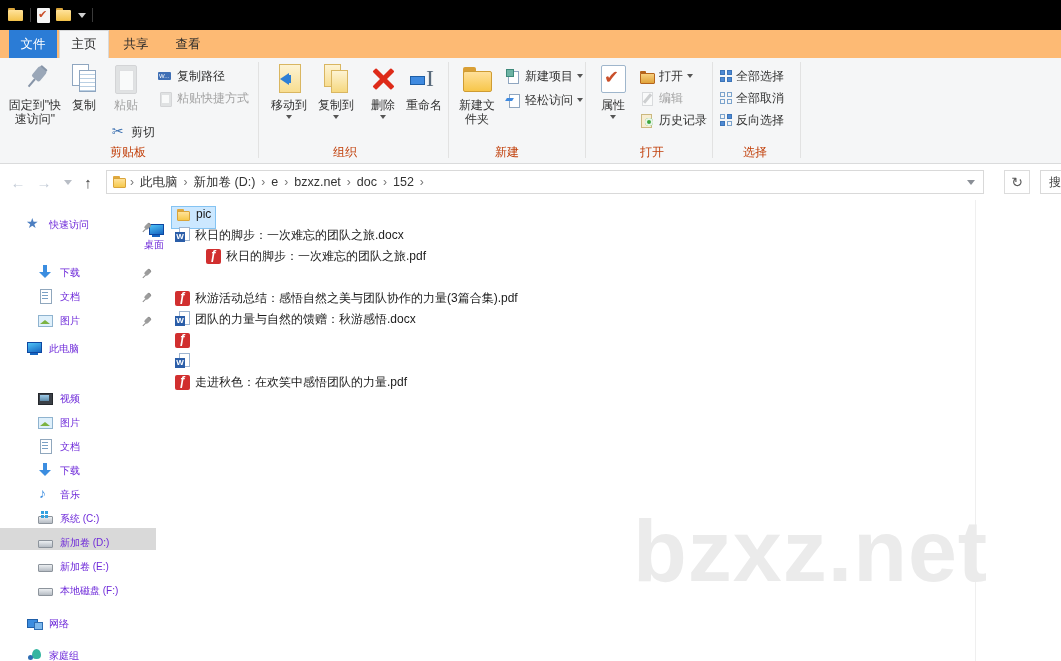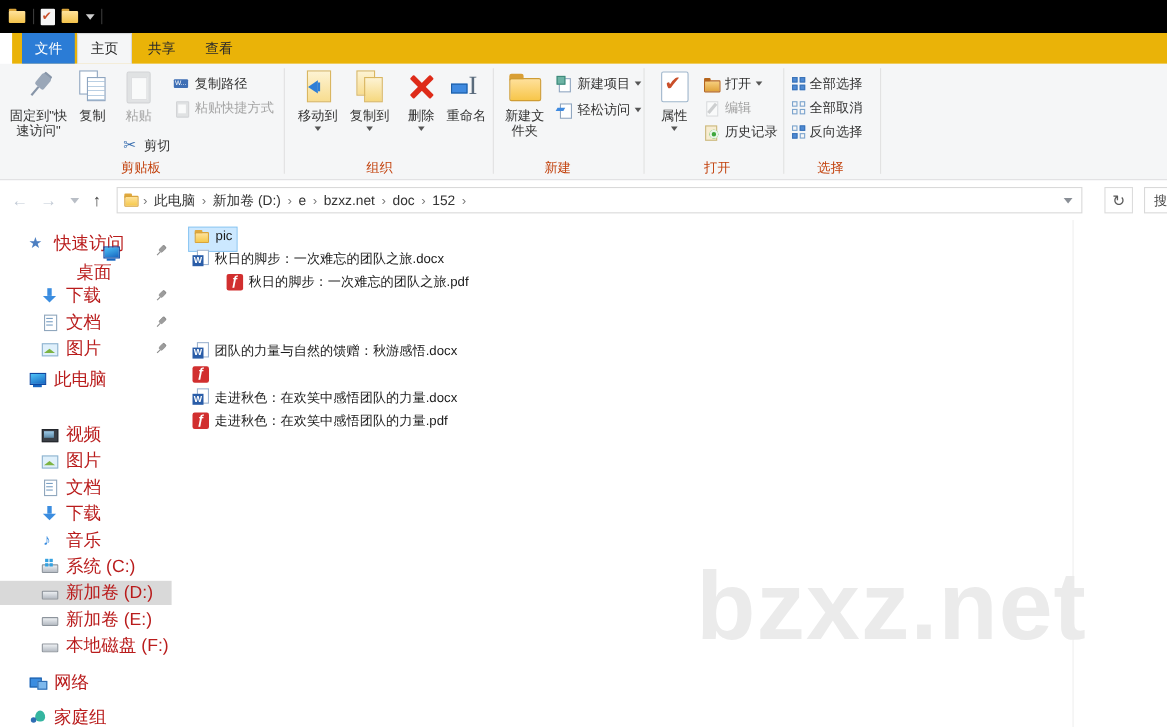--- a/index.html
+++ b/index.html
@@ -10,21 +10,21 @@
   .titlebar{position:absolute;top:0;left:0;right:0;height:30px;background:#000;display:flex;align-items:center;padding-left:8px;gap:6px;}
   .tsep{width:1px;height:14px;background:#3a3a3a;}
   .t-folder{width:16px;height:14px;position:relative;}
   .t-folder::before{content:"";position:absolute;left:0;top:0;width:7px;height:3px;background:#d9a43b;border-radius:1px;}
   .t-folder::after{content:"";position:absolute;left:0;top:2px;width:15px;height:11px;background:linear-gradient(#ffe29a,#f3c24a);border-radius:1px;}
   .t-check{width:13px;height:15px;background:#f5f5f5;border-radius:1px;position:relative;}
   .t-check::after{content:"✔";position:absolute;left:1px;top:0px;font-size:11px;color:#c94f2a;}
   .t-caret{width:0;height:0;border-left:4px solid transparent;border-right:4px solid transparent;border-top:5px solid #cfcfcf;}
 
   
-  .tabrow{position:absolute;top:30px;left:11px;right:0;height:28px;background:#eab308;}
+  .tabrow{position:absolute;top:30px;left:0;right:0;height:28px;background:#fdba74;}
   .tab{position:absolute;top:0;height:28px;display:flex;align-items:center;justify-content:center;font-size:12.5px;color:#2b2b2b;cursor:default;}
   .tab-file{left:9px;width:48px;background:#2b7cd6;color:#fff;}
   .tab-home{left:59px;width:50px;background:#f5f6f7;border:1px solid #d8d9da;border-bottom:none;box-sizing:border-box;}
   .tab-share{left:111px;width:50px;}
   .tab-view{left:163px;width:50px;}
 
   
   .ribbon{position:absolute;top:58px;left:0;right:0;height:106px;background:#f5f6f7;border-bottom:1px solid #dadbdc;box-sizing:border-box;}
   .rdiv{position:absolute;top:4px;width:1px;height:96px;background:#e2e2e2;}
   .glabel{position:absolute;top:86px;height:16px;text-align:center;color:#c2410c;font-size:12px;}
@@ -94,21 +94,21 @@
   .crumbbox{position:absolute;left:106px;top:6px;width:878px;height:24px;border:1px solid #d9d9d9;box-sizing:border-box;background:#fff;display:flex;align-items:center;padding-left:5px;}
   .crumb{padding:0 4px;color:#333;font-size:12.5px;white-space:nowrap;}
   .csep{color:#777;font-size:12px;padding:0 2px;}
   .csep::after{content:"›";}
   .crumb-caret{margin-left:auto;margin-right:8px;width:0;height:0;border-left:4px solid transparent;border-right:4px solid transparent;border-top:5px solid #8a8f96;}
   .refreshbtn{position:absolute;left:1004px;top:6px;width:26px;height:24px;border:1px solid #dcdcdc;box-sizing:border-box;display:flex;align-items:center;justify-content:center;color:#5a5a5a;font-size:14px;background:#fff;}
   .searchbox{position:absolute;left:1040px;top:6px;width:60px;height:24px;border:1px solid #d9d9d9;box-sizing:border-box;display:flex;align-items:center;padding-left:8px;color:#444;background:#fff;}
 
   
   .main{position:absolute;top:200px;left:0;right:0;bottom:0;background:#fff;}
-  .srow{position:absolute;left:0;width:164px;height:22px;display:flex;align-items:center;font-size:16px;color:#b91c1c;}
+  .srow{position:absolute;left:0;width:164px;height:22px;display:flex;align-items:flex-end;font-size:10px;color:#6d28d9;}
   .srow .slabel{margin-left:7px;white-space:nowrap;}
   .srow.sel{width:156px;background:#d9d9d9;}
   .lvl0 .sic{margin-left:26px;} .lvl1 .sic{margin-left:37px;}
   .sic{width:16px;height:16px;position:relative;flex:none;display:inline-block;}
   .pinmark{position:absolute;right:12px;width:12px;height:12px;transform:rotate(45deg);}
   .pinmark::before{content:"";position:absolute;left:4px;top:1px;width:4px;height:6px;background:#9c9c9c;border-radius:1px;box-shadow:0 -1px 0 #8c8c8c;}
   .pinmark::after{content:"";position:absolute;left:5.5px;top:7px;width:1px;height:4px;background:#8c8c8c;}
 
   
   .i-star::before{content:"★";position:absolute;left:0;top:-1px;font-size:14px;color:#4d7fc1;}
@@ -414,30 +414,33 @@
       <span>pic</span>
     </div>
     <div class="frow" style="top:27px;">
       <span class="fic i-word"></span>
       <span>秋日的脚步：一次难忘的团队之旅.docx</span>
     </div>
     <div class="frow" style="top:48px;padding-left:31px;">
       <span class="fic i-pdf"></span>
       <span>秋日的脚步：一次难忘的团队之旅.pdf</span>
     </div>
+    <div class="frow" style="top:90px;">
+      <span class="fic i-pdf"></span>
+      <span>秋游活动总结：感悟自然之美与团队协作的力量(3篇合集).pdf</span>
+    </div>
     <div class="frow" style="top:111px;">
       <span class="fic i-word"></span>
       <span>团队的力量与自然的馈赠：秋游感悟.docx</span>
     </div>
     <div class="frow" style="top:132px;">
       <span class="fic i-pdf"></span>
     </div>
     <div class="frow" style="top:153px;">
       <span class="fic i-word"></span>
-      <span>走进秋色：在欢笑中感悟团队的力量.docx</span>
     </div>
     <div class="frow" style="top:174px;">
       <span class="fic i-pdf"></span>
       <span>走进秋色：在欢笑中感悟团队的力量.pdf</span>
     </div>
 
     <div class="vline"></div>
     <div class="watermark">bzxz.net</div>
   </div>
 

